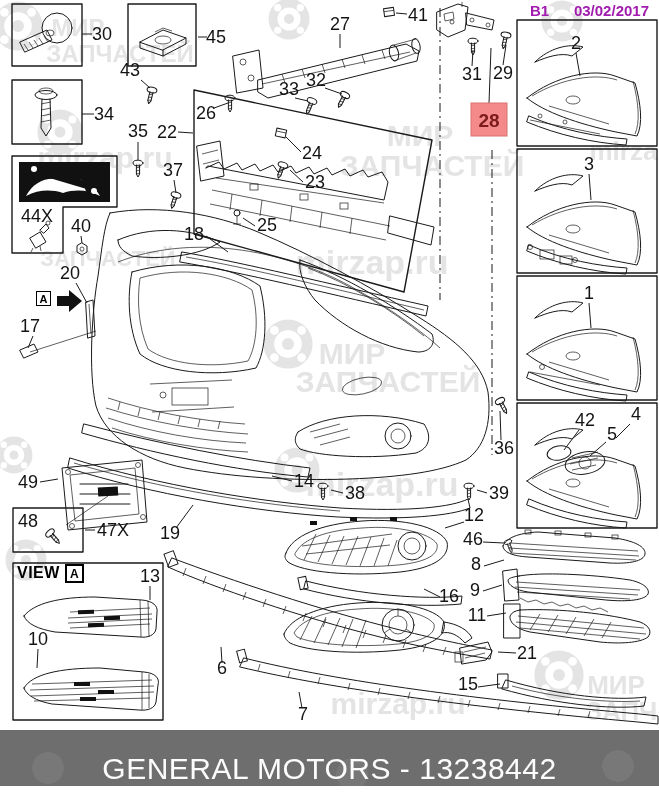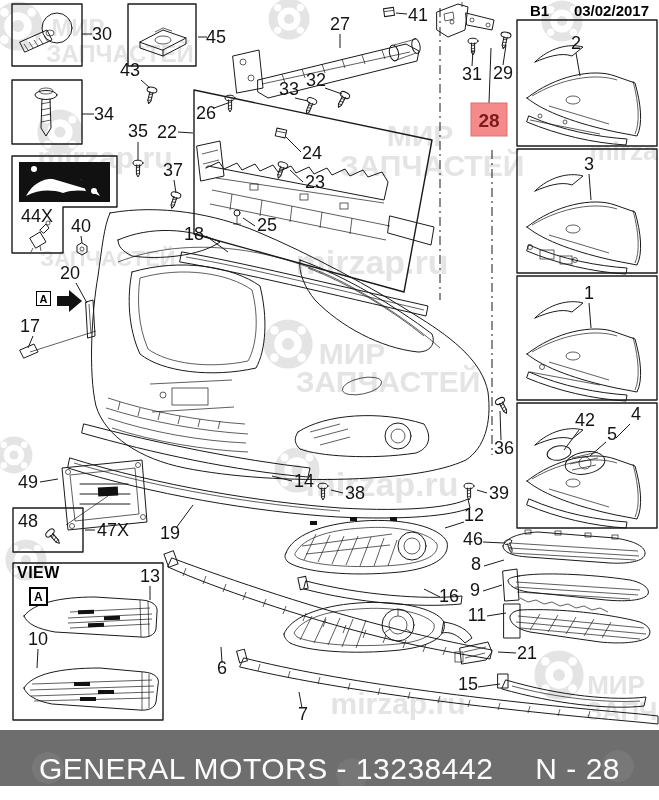--- a/index.html
+++ b/index.html
@@ -9,24 +9,24 @@
   .ln{fill:none;stroke:#1a1a1a;stroke-width:1;stroke-linejoin:round;stroke-linecap:round;}
   .ln2{fill:none;stroke:#1a1a1a;stroke-width:1.4;stroke-linejoin:round;}
   .thin{fill:none;stroke:#1a1a1a;stroke-width:.7;}
   .fw{fill:#fff;stroke:#1a1a1a;stroke-width:1;}
   .fb{fill:#111;stroke:none;}
   .dash{fill:none;stroke:#1a1a1a;stroke-width:1;stroke-dasharray:9 4 2 4;}
   .plabel{font:18px "Liberation Sans",sans-serif;fill:#141414;text-anchor:middle;}
   .plabel.hl{font-weight:700;font-size:19px;}
   .lead{stroke:#1a1a1a;stroke-width:1;}
   .wm{font-family:"Liberation Sans",sans-serif;font-weight:700;fill:#e4e4e4;text-anchor:middle;}
-  .hdr{position:absolute;top:2px;font-size:15px;font-weight:600;color:#000000;}
+  .hdr{position:absolute;top:2px;font-size:15px;font-weight:600;color:#a21caf;}
   #sheet-code{left:530px;}
   #rev-date{right:10px;text-align:center;}
-  #view-a{position:absolute;left:17px;top:564px;display:flex;align-items:center;gap:5px;flex-direction:column;}
+  #view-a{position:absolute;left:17px;top:564px;display:flex;gap:5px;}
   #view-a .vtxt{font-size:16px;font-weight:700;color:#000;letter-spacing:.5px;}
   .abox{width:15px;height:15px;border:2px solid #000;display:flex;align-items:center;justify-content:center;
         font-size:12px;font-weight:700;color:#000;background:#fff;}
   #marker-a{position:absolute;left:36px;top:291px;}
   #marker-a .abox{width:13px;height:13px;border-width:1.5px;font-size:11px;}
   #footer{position:absolute;left:0;top:730px;width:659px;height:56px;background:#6e6e6e;
           display:flex;align-items:flex-end;justify-content:center;gap:42px;color:#fcfcfc;
           font-size:30px;letter-spacing:.5px;white-space:nowrap;
           background-image:radial-gradient(circle 26px at 48px 38px,rgba(255,255,255,.07) 60%,transparent 61%),
                            radial-gradient(circle 26px at 352px 44px,rgba(255,255,255,.06) 60%,transparent 61%),
@@ -551,16 +551,15 @@
     <span class="vtxt">VIEW</span>
     <span class="abox">A</span>
   </div>
 
   <div id="marker-a">
     <span class="abox">A</span>
   </div>
 
   <div id="footer">
     <span>GENERAL MOTORS - 13238442</span>
-    <span>N - 28</span>
   </div>
 
 </div>
 
 </body></html>

